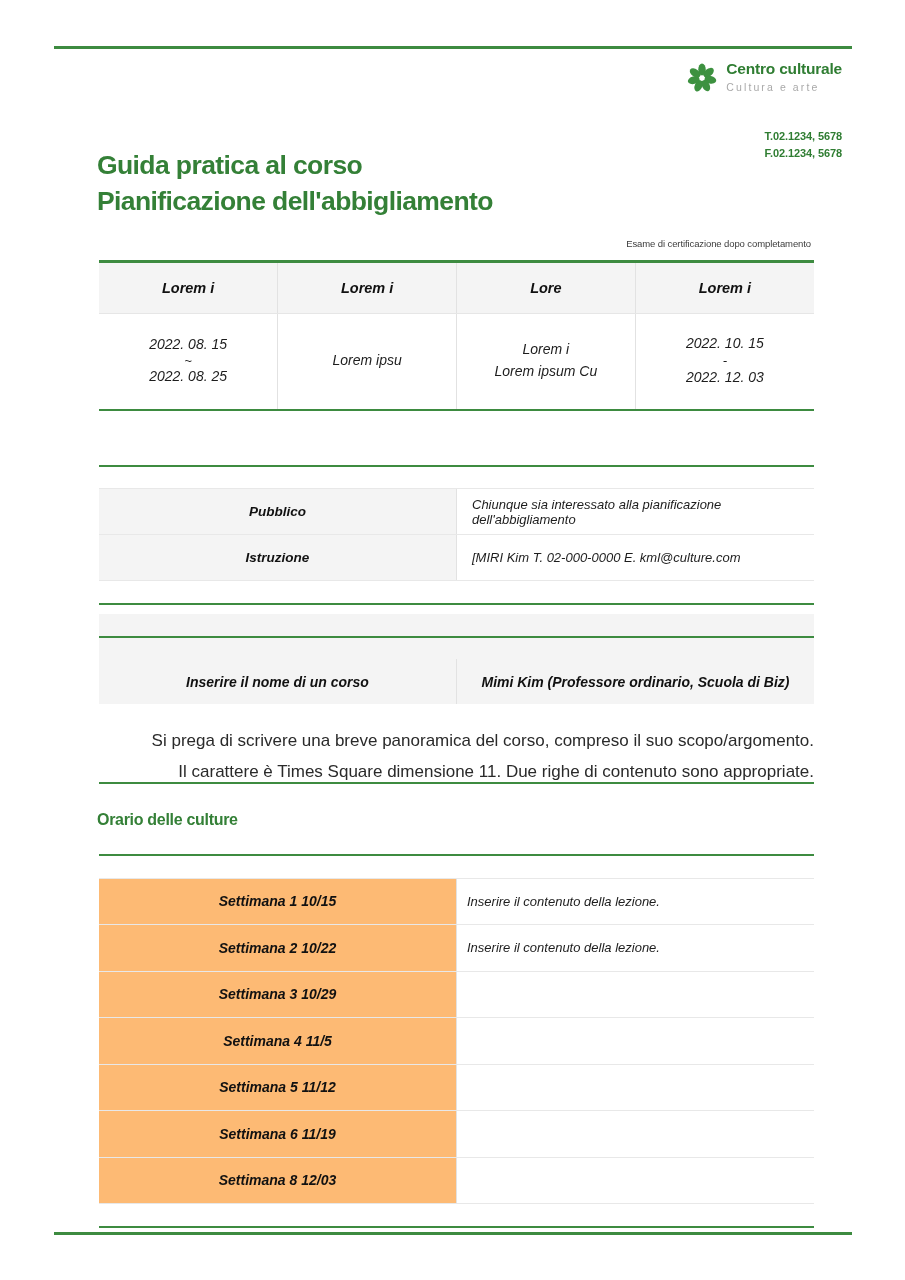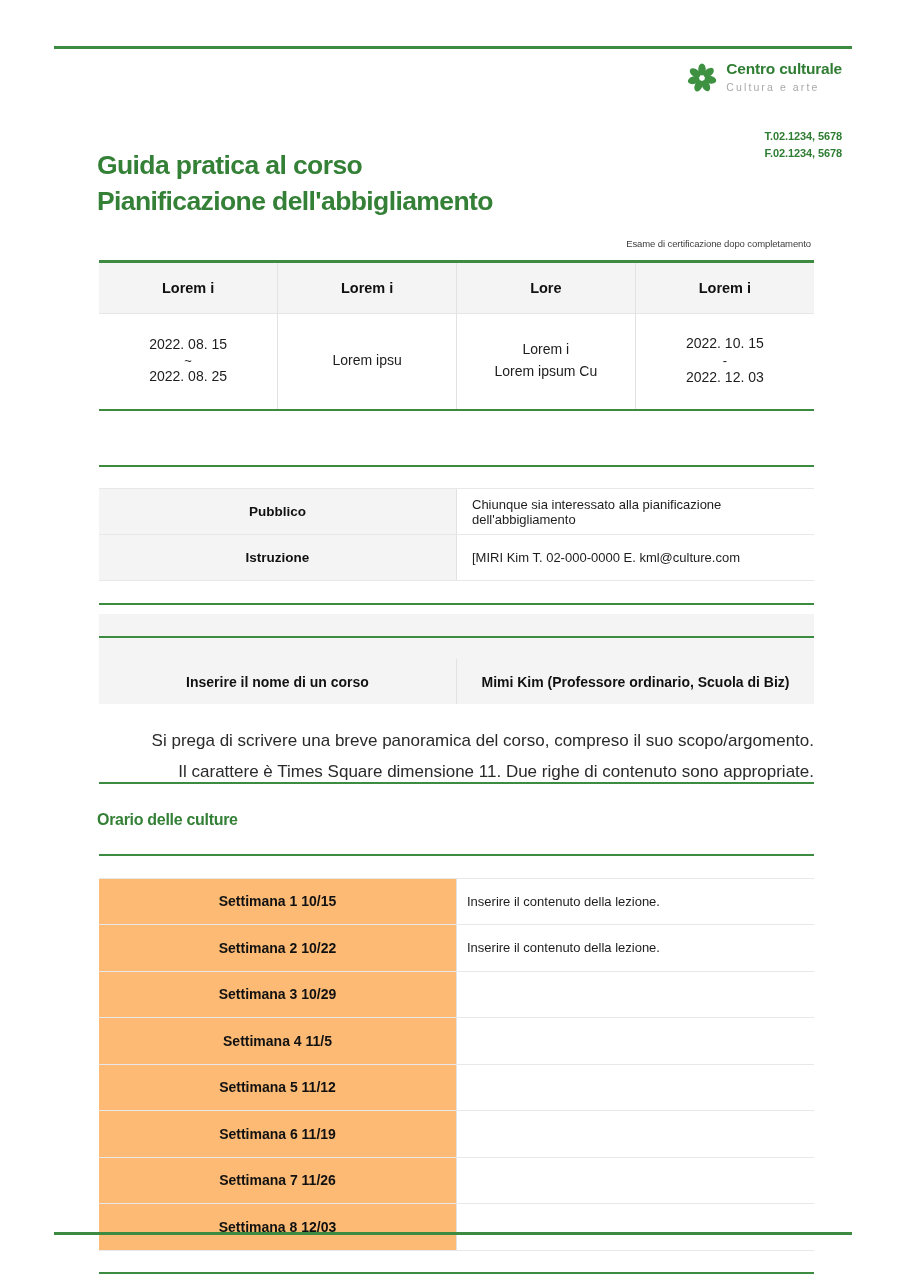--- a/index.html
+++ b/index.html
@@ -115,20 +115,21 @@
   .tbl {
     position: absolute;
     left: 99px;
     width: 715px;
     border-collapse: collapse;
     table-layout: fixed;
   }
   .tbl td, .tbl th {
     padding: 0;
     margin: 0;
+    font-style: italic;
   }
 
   .green-bar {
     height: 2.5px;
     background: #3d8b40;
   }
   .green-bar-thin {
     height: 2px;
     background: #3d8b40;
   }
@@ -403,24 +404,20 @@
     </tr>
     <tr>
       <td class="wk">Settimana 5 11/12</td>
       <td class="ct"></td>
     </tr>
     <tr>
       <td class="wk">Settimana 6 11/19</td>
       <td class="ct"></td>
     </tr>
     <tr>
-      <td class="wk">Settimana 7 11/26</td>
-      <td class="ct"></td>
-    </tr>
-    <tr>
       <td class="wk">Settimana 8 12/03</td>
       <td class="ct"></td>
     </tr>
     <tr>
       <td colspan="2">
             <div class="green-bar-thin"></div>
           </td>
     </tr>
   </tbody>
     </table>

